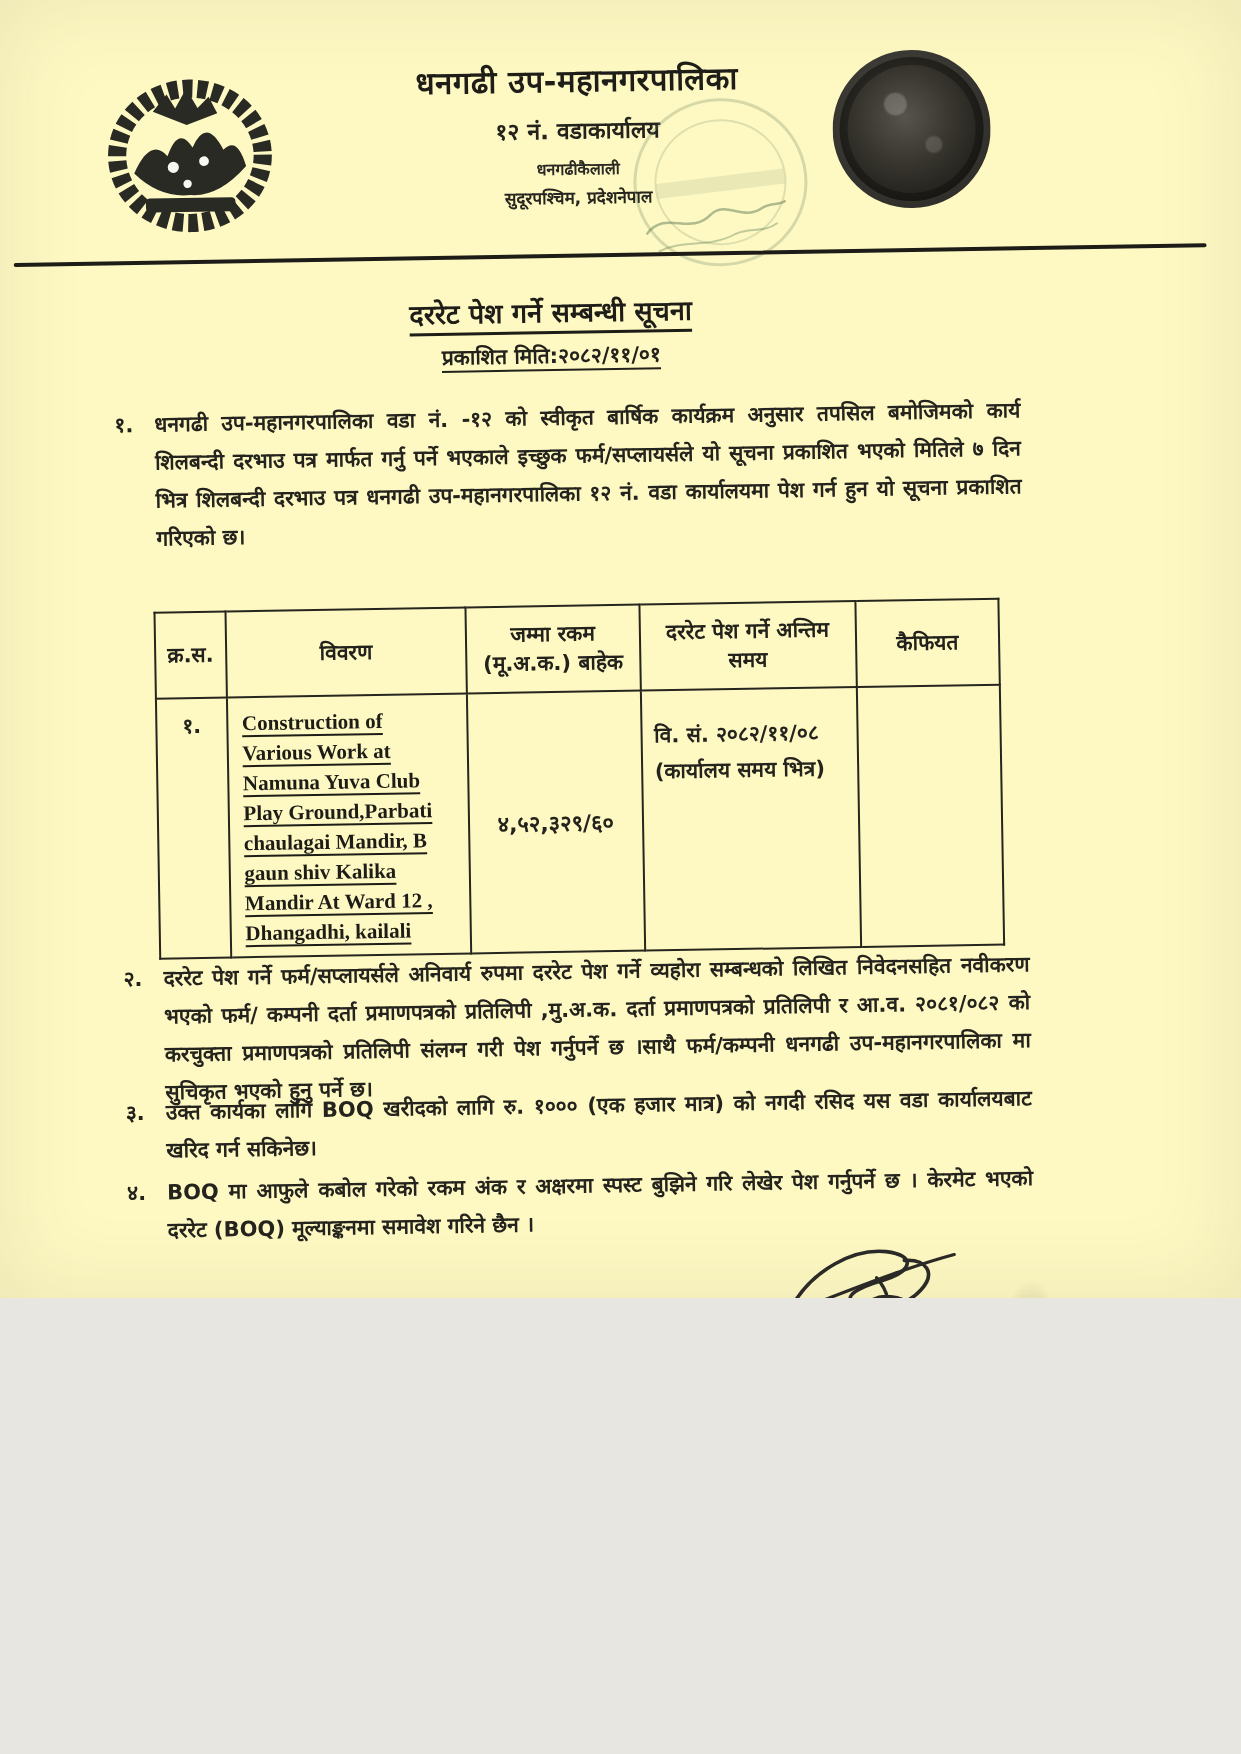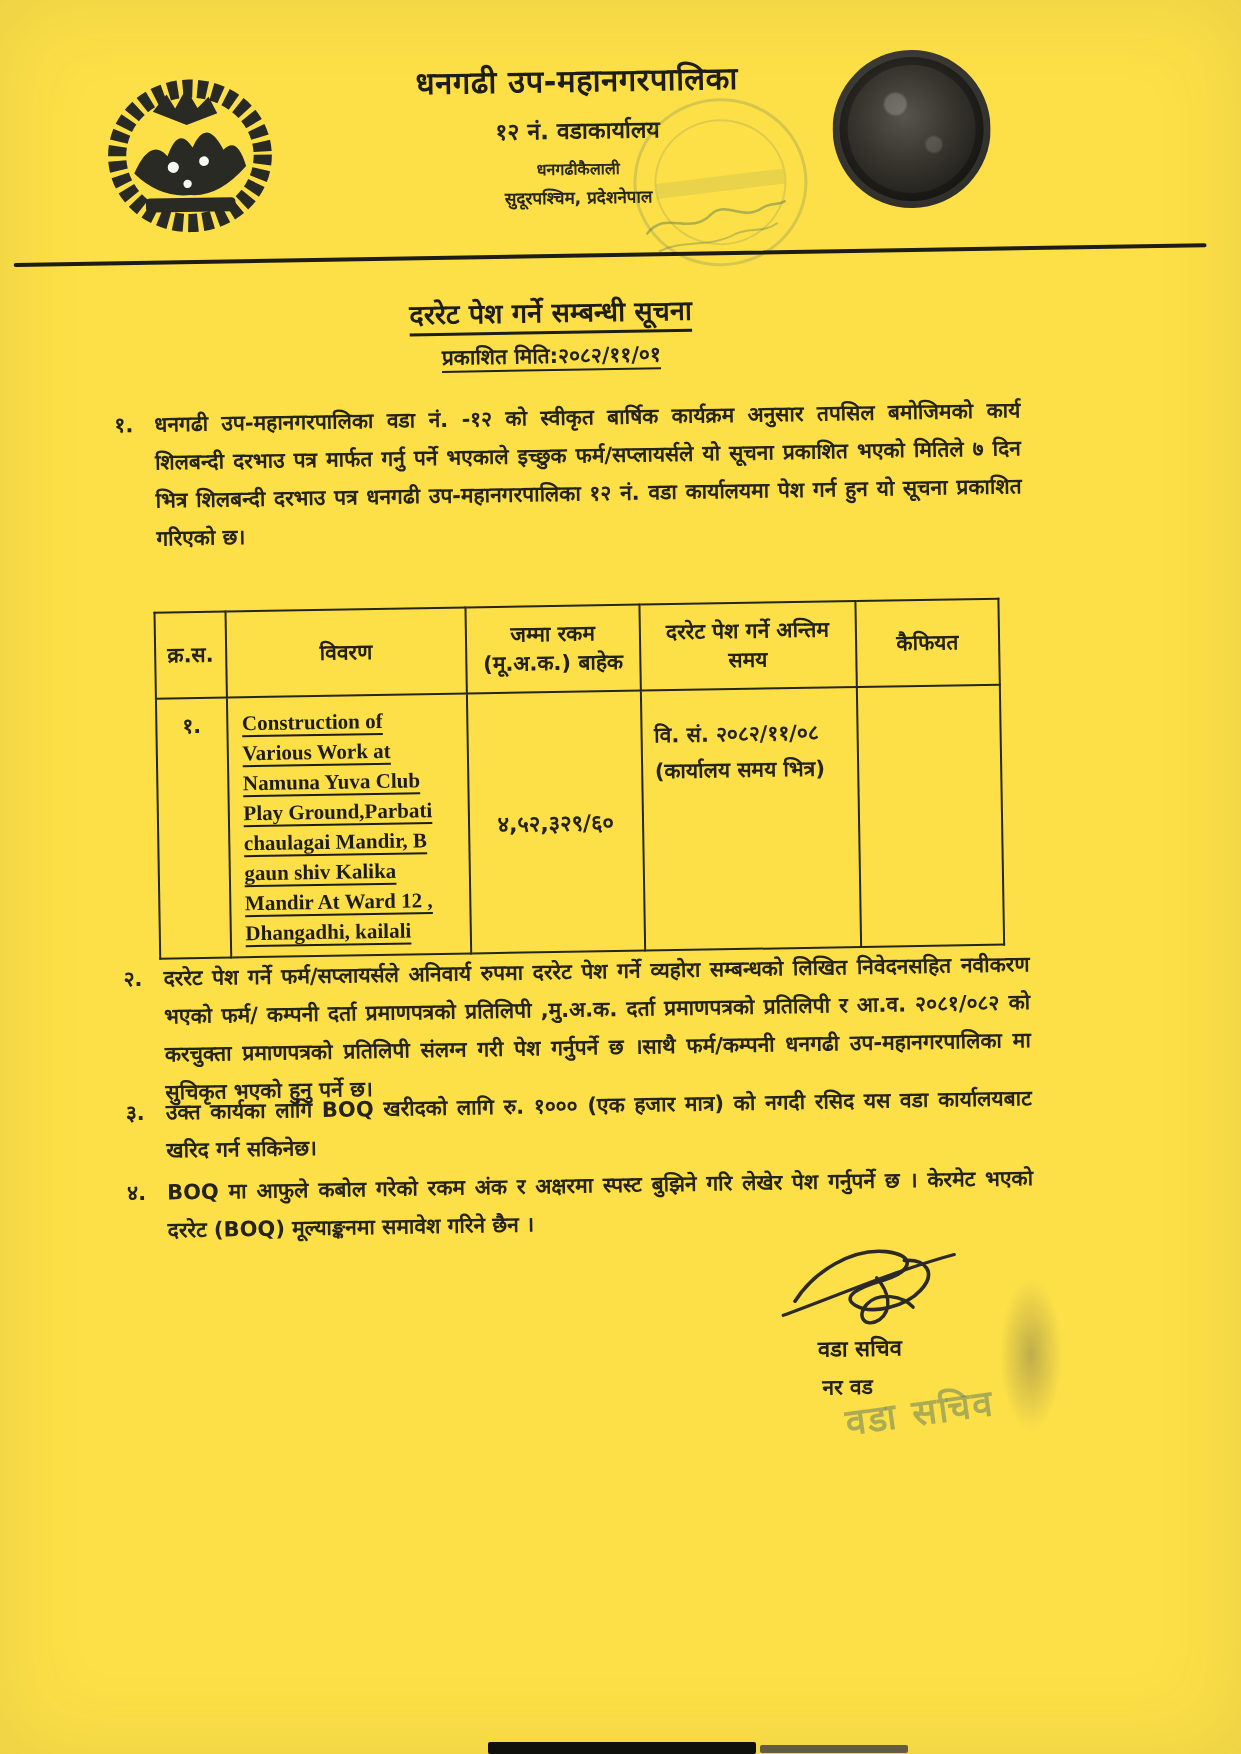--- a/index.html
+++ b/index.html
@@ -1,19 +1,19 @@
 <!DOCTYPE html>
 <html><head>
 <meta charset="utf-8">
 <style>
   html,body{margin:0;padding:0;}
   body{background:#e8e6e0;font-family:"DejaVu Sans",sans-serif;}
   .page{
-    position:relative;width:1241px;height:1754px;margin:0 auto;
-    background:#fde047;overflow:hidden;color:#24231d;
+    position:relative;width:1241px;height:1298px;margin:0 auto;
+    background:#fef9c3;overflow:hidden;color:#24231d;
     box-shadow:inset 0 0 90px rgba(70,62,48,0.10);
   }
   .tilt{position:absolute;inset:0;transform:rotate(-0.95deg);transform-origin:620px 880px;}
 
   
   .emblem{position:absolute;left:118px;top:62px;width:168px;height:168px;}
   .header-text{position:absolute;left:320px;top:58px;width:540px;text-align:center;}
   .org-name{font-size:31px;font-weight:800;letter-spacing:0.5px;margin:0 0 13px 0;color:#1e1d18;}
   .office-name{font-size:23px;font-weight:800;margin:0 0 12px 0;color:#23221c;}
   .addr1{font-size:16px;font-weight:700;margin:0 0 6px 0;color:#2a2923;}

